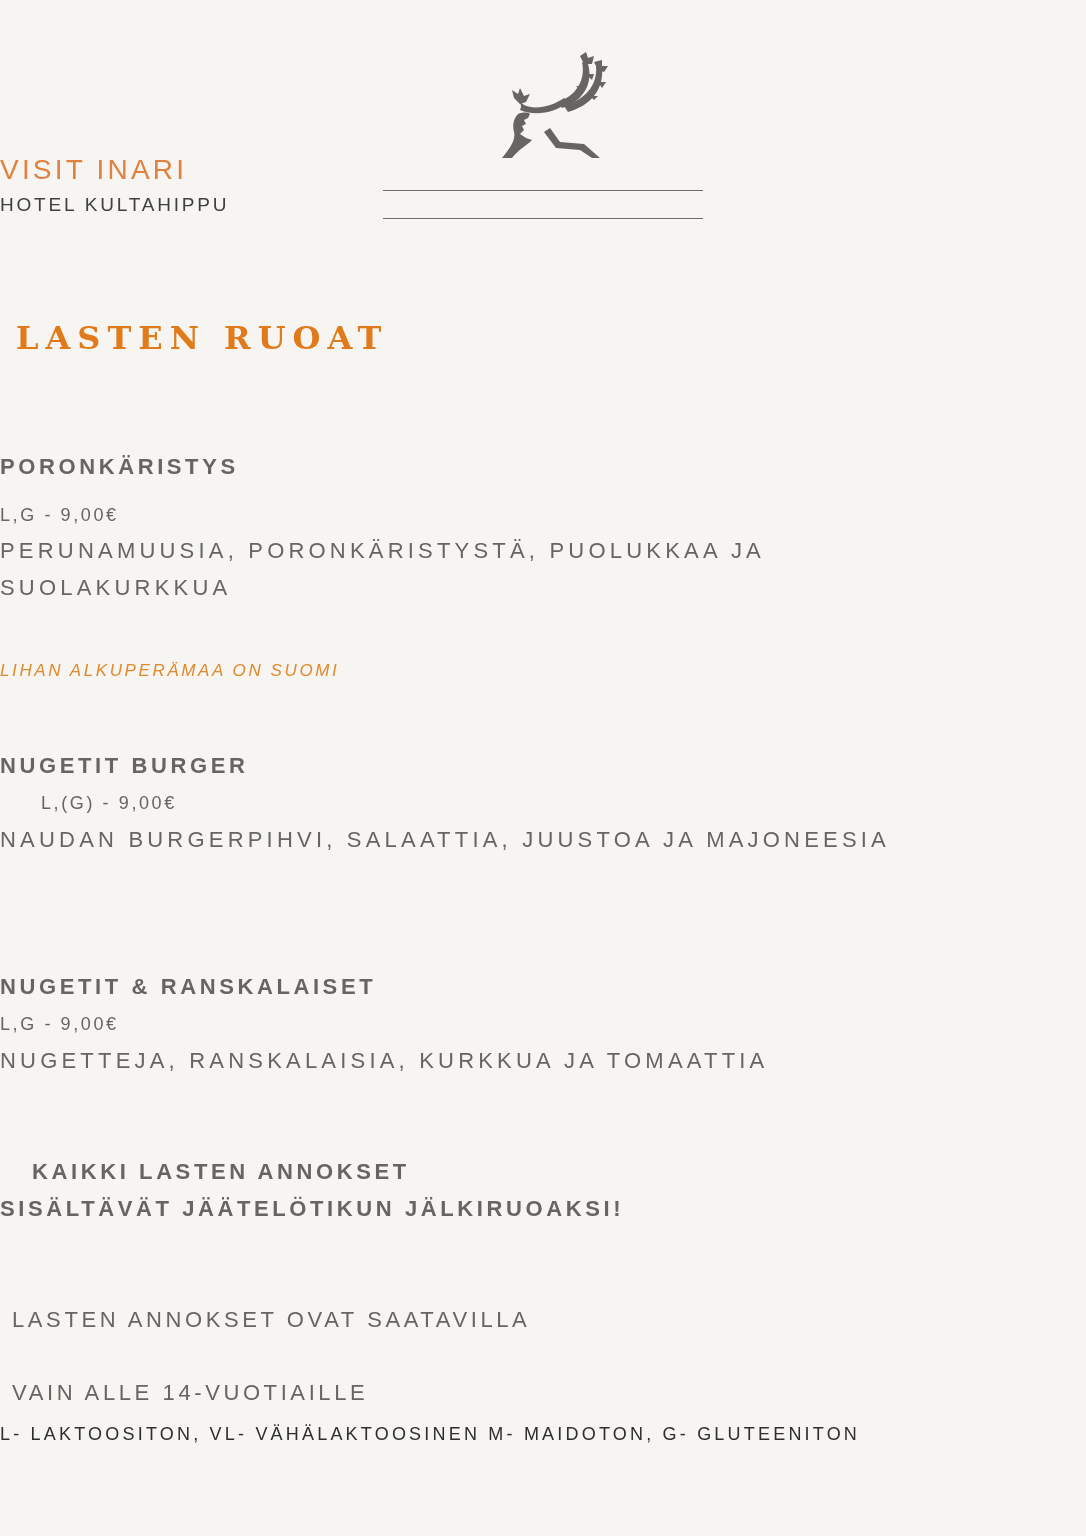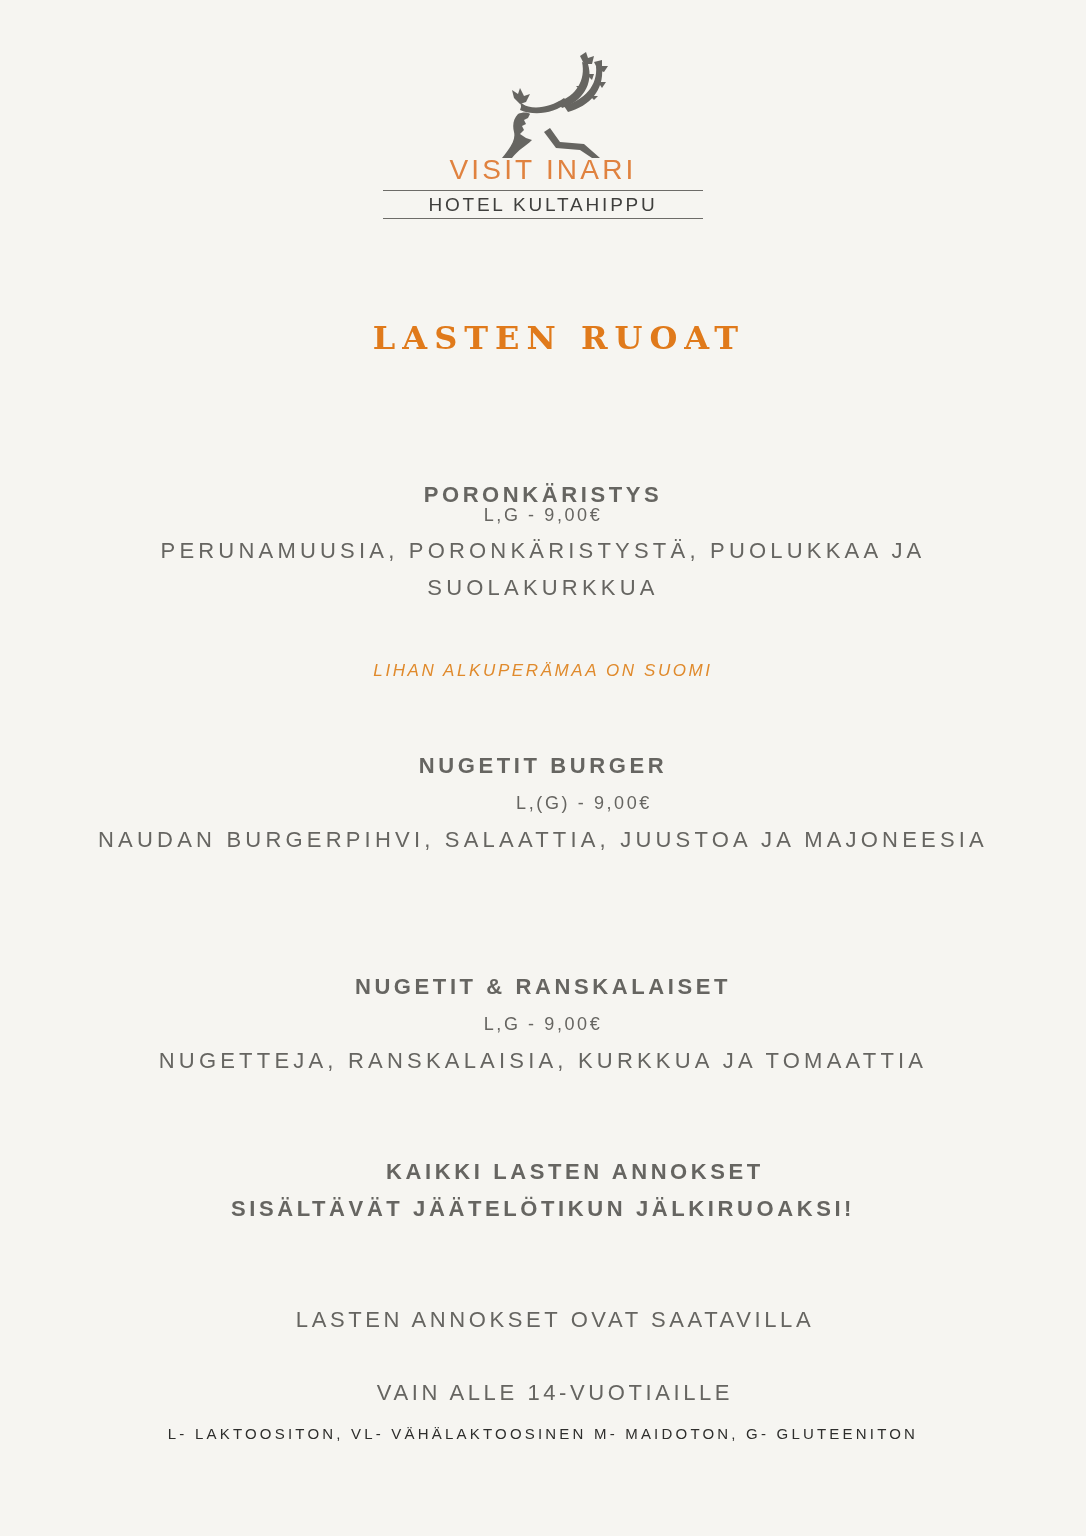--- a/index.html
+++ b/index.html
@@ -12,21 +12,20 @@
       background: #f6f5f1;
       position: relative;
       overflow: hidden;
       font-family: "Liberation Sans", "DejaVu Sans", sans-serif;
       color: #666561;
     }
     .center {
       position: absolute;
       left: 0;
       width: 1086px;
-      text-align: center;
       white-space: nowrap;
     }
     
     .logo-mark {
       position: absolute;
       left: 498px;
       top: 52px;
       width: 112px;
       height: 106px;
     }
@@ -101,21 +100,21 @@
     }
     .note-plain {
       font-size: 22px;
       letter-spacing: 3.6px;
       color: #666561;
       line-height: 30px;
       margin-left: 12px;
     }
     .legend {
       top: 1424px;
-      font-size: 15px;
+      font-size: 18px;
       letter-spacing: 3.2px;
       color: #2e2e2c;
       line-height: 20px;
     }
   </style>
 </head>
 <body>
 
 <div>
   <svg class="logo-mark" viewBox="0 0 112 106" xmlns="http://www.w3.org/2000/svg">
@@ -141,21 +140,21 @@
   </svg>
   <div class="center logo-visit">VISIT INARI</div>
   <div class="logo-line top"></div>
   <div class="center logo-hotel">HOTEL KULTAHIPPU</div>
   <div class="logo-line bottom"></div>
 </div>
 
 <h1 class="center title" style="margin:16px;">LASTEN RUOAT</h1>
 
 <section>
-  <div class="center item-name" style="top:480px;">PORONKÄRISTYS</div>
+  <div class="center item-name" style="top:452px;">PORONKÄRISTYS</div>
   <div class="center item-price" style="top:500px;">L,G - 9,00€</div>
   <div class="center item-desc" style="top:536px;">PERUNAMUUSIA, PORONKÄRISTYSTÄ, PUOLUKKAA JA</div>
   <div class="center item-desc" style="top:573px;">SUOLAKURKKUA</div>
   <div class="center item-origin" style="top:611px;">LIHAN ALKUPERÄMAA ON SUOMI</div>
 </section>
 
 <section>
   <div class="center item-name" style="top:751px;">NUGETIT BURGER</div>
   <div class="center item-price" style="top:788px;padding-left:41px;">L,(G) - 9,00€</div>
   <div class="center item-desc" style="top:825px;">NAUDAN BURGERPIHVI, SALAATTIA, JUUSTOA JA MAJONEESIA</div>

